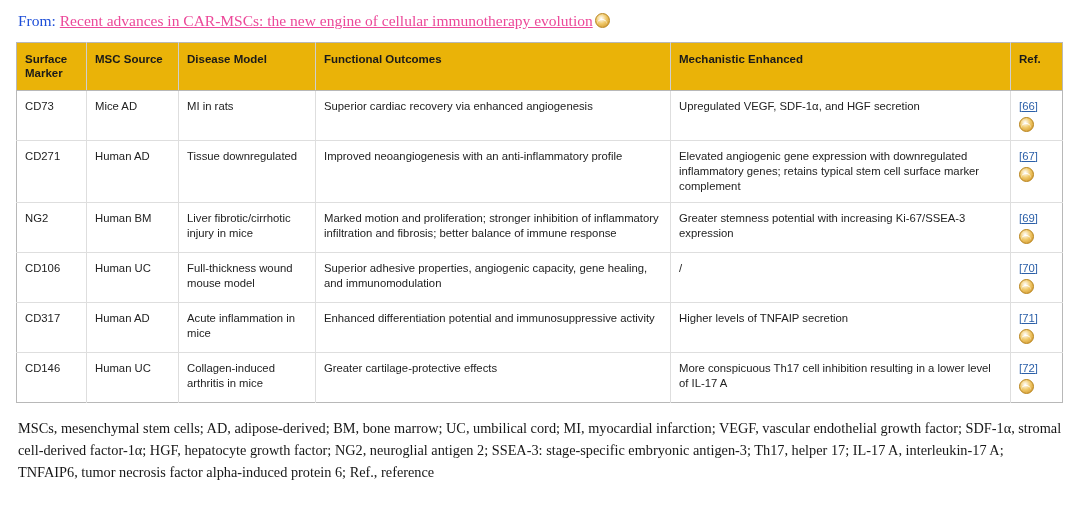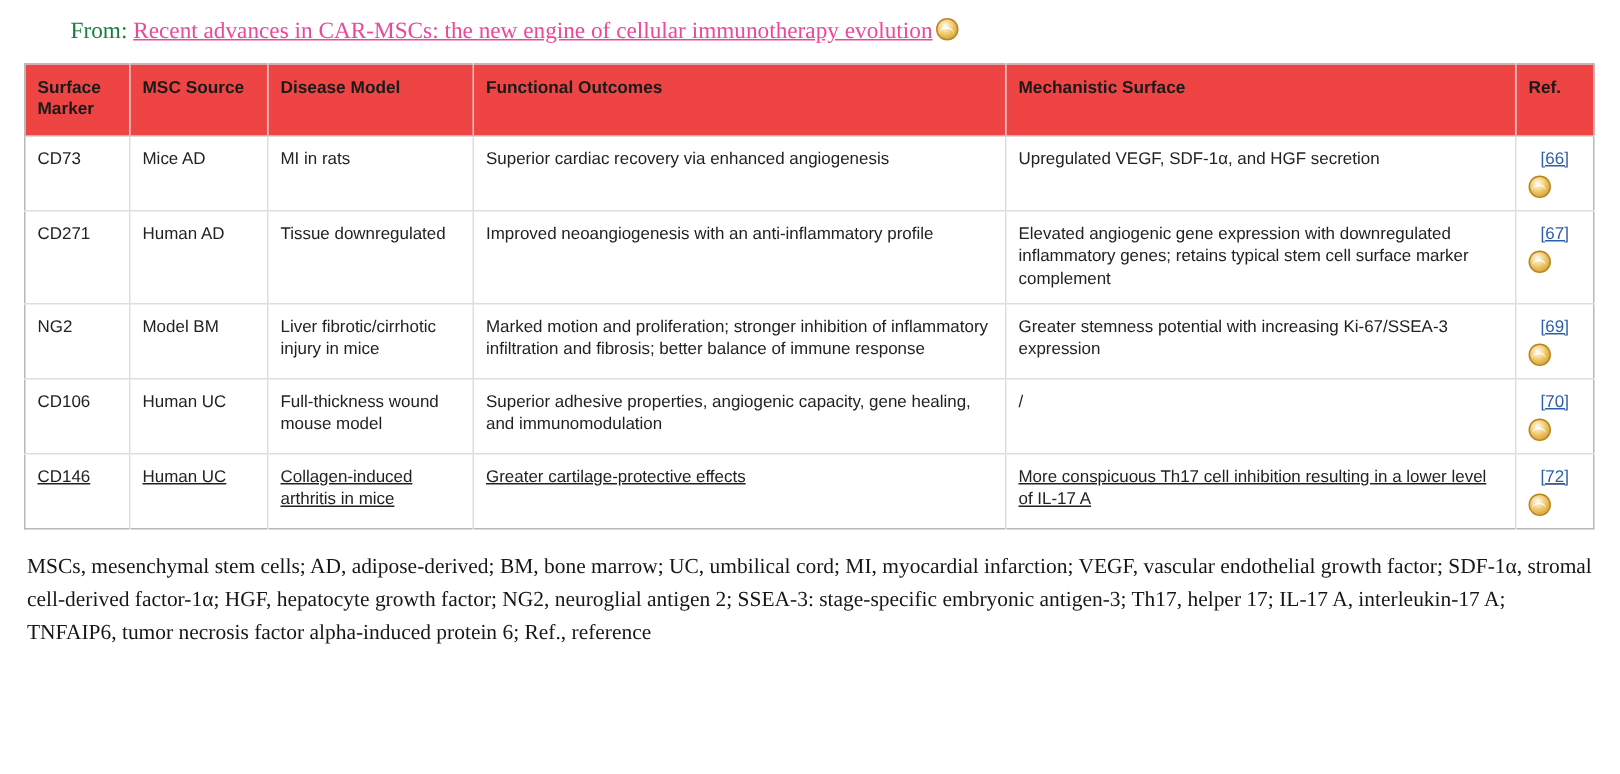--- a/index.html
+++ b/index.html
@@ -20,22 +20,21 @@
     width: 1080px;
   }
   .from-line {
     font-family: "Liberation Serif", serif;
     font-size: 15.5px;
     color: #111111;
     margin: 2px 0 12px 2px;
     white-space: nowrap;
   }
   .from-label {
-    color: #15803d;
-    margin-left: 29px;
+    color: #1d4ed8;
   }
   .from-link {
     color: #ec4899;
     text-decoration: underline;
     cursor: pointer;
   }
   .link-badge {
     display: inline-block;
     width: 13px;
     height: 13px;
@@ -58,21 +57,21 @@
   }
 
   table.tbl {
     border-collapse: collapse;
     width: 1046px;
     table-layout: fixed;
     border: 1px solid #b8b8b8;
     background: #ffffff;
   }
   table.tbl th {
-    background: #ef4444;
+    background: #eab308;
     text-align: left;
     font-size: 11.5px;
     font-weight: bold;
     color: #1a1a1a;
     padding: 9px 8px;
     border-right: 1px solid #cfcfcf;
     border-bottom: 1px solid #b8b8b8;
     vertical-align: top;
     line-height: 1.25;
   }
@@ -80,31 +79,31 @@
   table.tbl td {
     font-size: 11.3px;
     color: #222222;
     padding: 8px 8px;
     border-right: 1px solid #dedede;
     border-bottom: 1px solid #dedede;
     vertical-align: top;
     line-height: 1.33;
   }
   table.tbl td:last-child { border-right: none; }
-  table.tbl tr:last-child td { border-bottom: none; text-decoration: underline; }
+  table.tbl tr:last-child td { border-bottom: none; }
 
   .col-1 { width: 70px; }
   .col-2 { width: 92px; }
   .col-3 { width: 137px; }
   .col-4 { width: 355px; }
   .col-5 { width: 340px; }
   .col-6 { width: 52px; }
 
   .ref-cell {
-    text-align: center;
+    text-align: left;
     white-space: nowrap;
   }
   .ref-link {
     color: #2b5fa8;
     text-decoration: underline;
     font-size: 11.3px;
     cursor: pointer;
     display: block;
   }
   .ref-badge {
@@ -155,21 +154,21 @@
         <col class="col-4">
         <col class="col-5">
         <col class="col-6">
     </colgroup>
     <thead>
       <tr>
         <th>Surface Marker</th>
         <th>MSC Source</th>
         <th>Disease Model</th>
         <th>Functional Outcomes</th>
-        <th>Mechanistic Surface</th>
+        <th>Mechanistic Enhanced</th>
         <th>Ref.</th>
       </tr>
     </thead>
     <tbody>
       <tr>
         <td>CD73</td>
         <td>Mice AD</td>
         <td>MI in rats</td>
         <td>Superior cardiac recovery via enhanced angiogenesis</td>
         <td>Upregulated VEGF, SDF-1α, and HGF secretion</td>
@@ -184,41 +183,52 @@
         <td>Tissue downregulated</td>
         <td>Improved neoangiogenesis with an anti-inflammatory profile</td>
         <td>Elevated angiogenic gene expression with downregulated inflammatory genes; retains typical stem cell surface marker complement</td>
         <td class="ref-cell">
           <a class="ref-link">[67]</a>
           <span class="ref-badge"></span>
         </td>
       </tr>
       <tr>
         <td>NG2</td>
-        <td>Model BM</td>
+        <td>Human BM</td>
         <td>Liver fibrotic/cirrhotic injury in mice</td>
         <td>Marked motion and proliferation; stronger inhibition of inflammatory infiltration and fibrosis; better balance of immune response</td>
         <td>Greater stemness potential with increasing Ki-67/SSEA-3 expression</td>
         <td class="ref-cell">
           <a class="ref-link">[69]</a>
           <span class="ref-badge"></span>
         </td>
       </tr>
       <tr>
         <td>CD106</td>
         <td>Human UC</td>
         <td>Full-thickness wound mouse model</td>
         <td>Superior adhesive properties, angiogenic capacity, gene healing, and immunomodulation</td>
         <td>/</td>
         <td class="ref-cell">
           <a class="ref-link">[70]</a>
           <span class="ref-badge"></span>
         </td>
       </tr>
       <tr>
+        <td>CD317</td>
+        <td>Human AD</td>
+        <td>Acute inflammation in mice</td>
+        <td>Enhanced differentiation potential and immunosuppressive activity</td>
+        <td>Higher levels of TNFAIP secretion</td>
+        <td class="ref-cell">
+          <a class="ref-link">[71]</a>
+          <span class="ref-badge"></span>
+        </td>
+      </tr>
+      <tr>
         <td>CD146</td>
         <td>Human UC</td>
         <td>Collagen-induced arthritis in mice</td>
         <td>Greater cartilage-protective effects</td>
         <td>More conspicuous Th17 cell inhibition resulting in a lower level of IL-17 A</td>
         <td class="ref-cell">
           <a class="ref-link">[72]</a>
           <span class="ref-badge"></span>
         </td>
       </tr>

